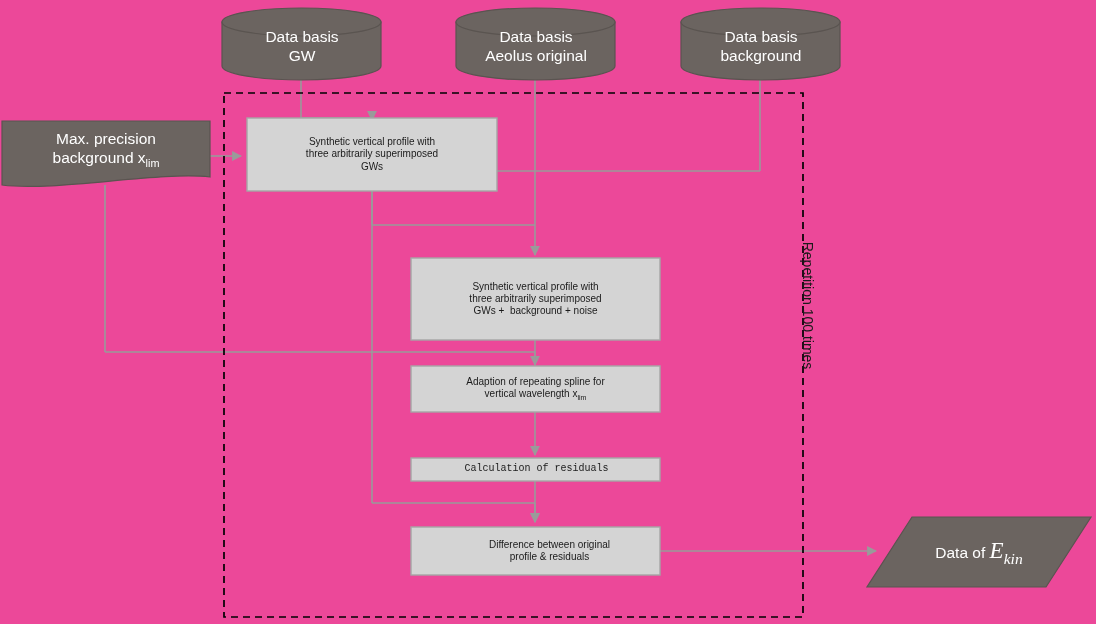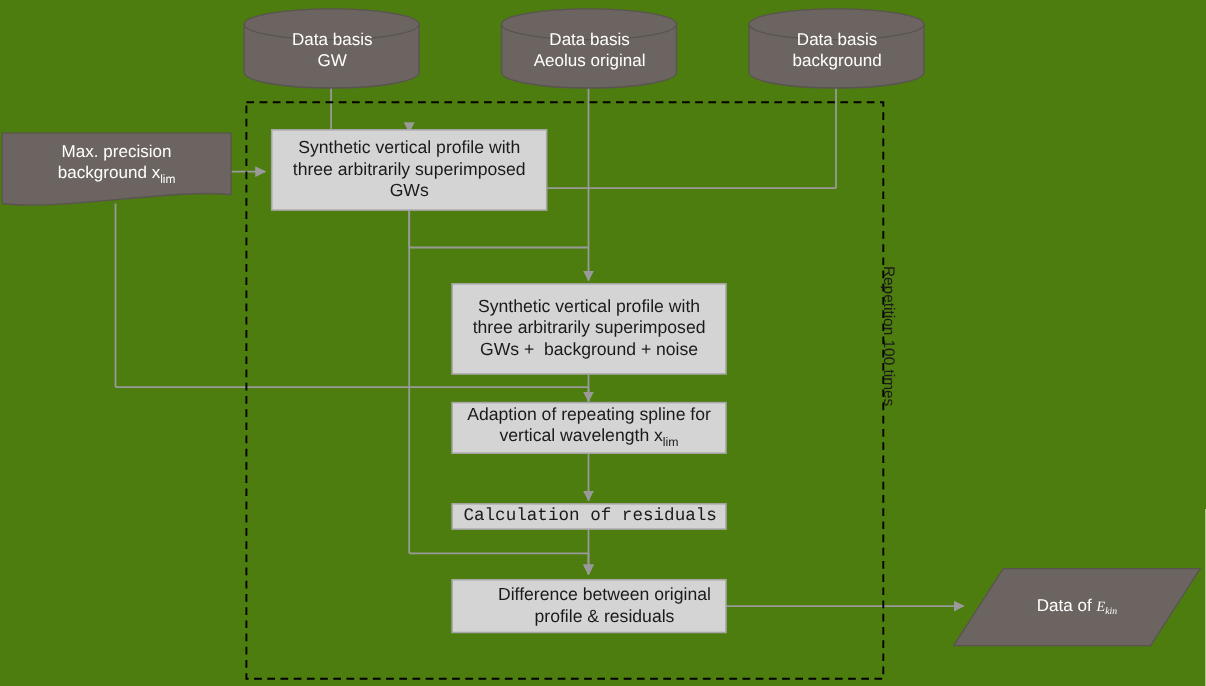--- a/index.html
+++ b/index.html
@@ -7,21 +7,21 @@
     padding: 0;
     background: #ffffff;
   }
   body {
     font-family: "Liberation Sans", sans-serif;
   }
   #canvas {
     position: relative;
     width: 1096px;
     height: 624px;
-    background: #4d7c0f;
+    background: #ec4899;
     overflow: hidden;
   }
   #vec {
     position: absolute;
     left: 0;
     top: 0;
     width: 1096px;
     height: 624px;
   }
   .node-label {
@@ -33,33 +33,33 @@
     line-height: 1.22;
     pointer-events: none;
     box-sizing: border-box;
   }
   .lbl-dark {
     color: #ffffff;
     font-size: 15.5px;
   }
   .lbl-light {
     color: #1a1a1a;
-    font-size: 16px;
+    font-size: 10px;
   }
   .lbl-rot {
     color: #1a1a1a;
     font-size: 14px;
     transform-origin: center center;
     transform: rotate(90deg);
     white-space: nowrap;
   }
   .math-it {
     font-family: "Liberation Serif", serif;
     font-style: italic;
-    font-size: 13px;
+    font-size: 23px;
   }
   .math-it sub {
     font-size: 0.68em;
     font-style: italic;
   }
   sub { font-size: 0.70em; }
 </style>
 </head>
 <body>
 

